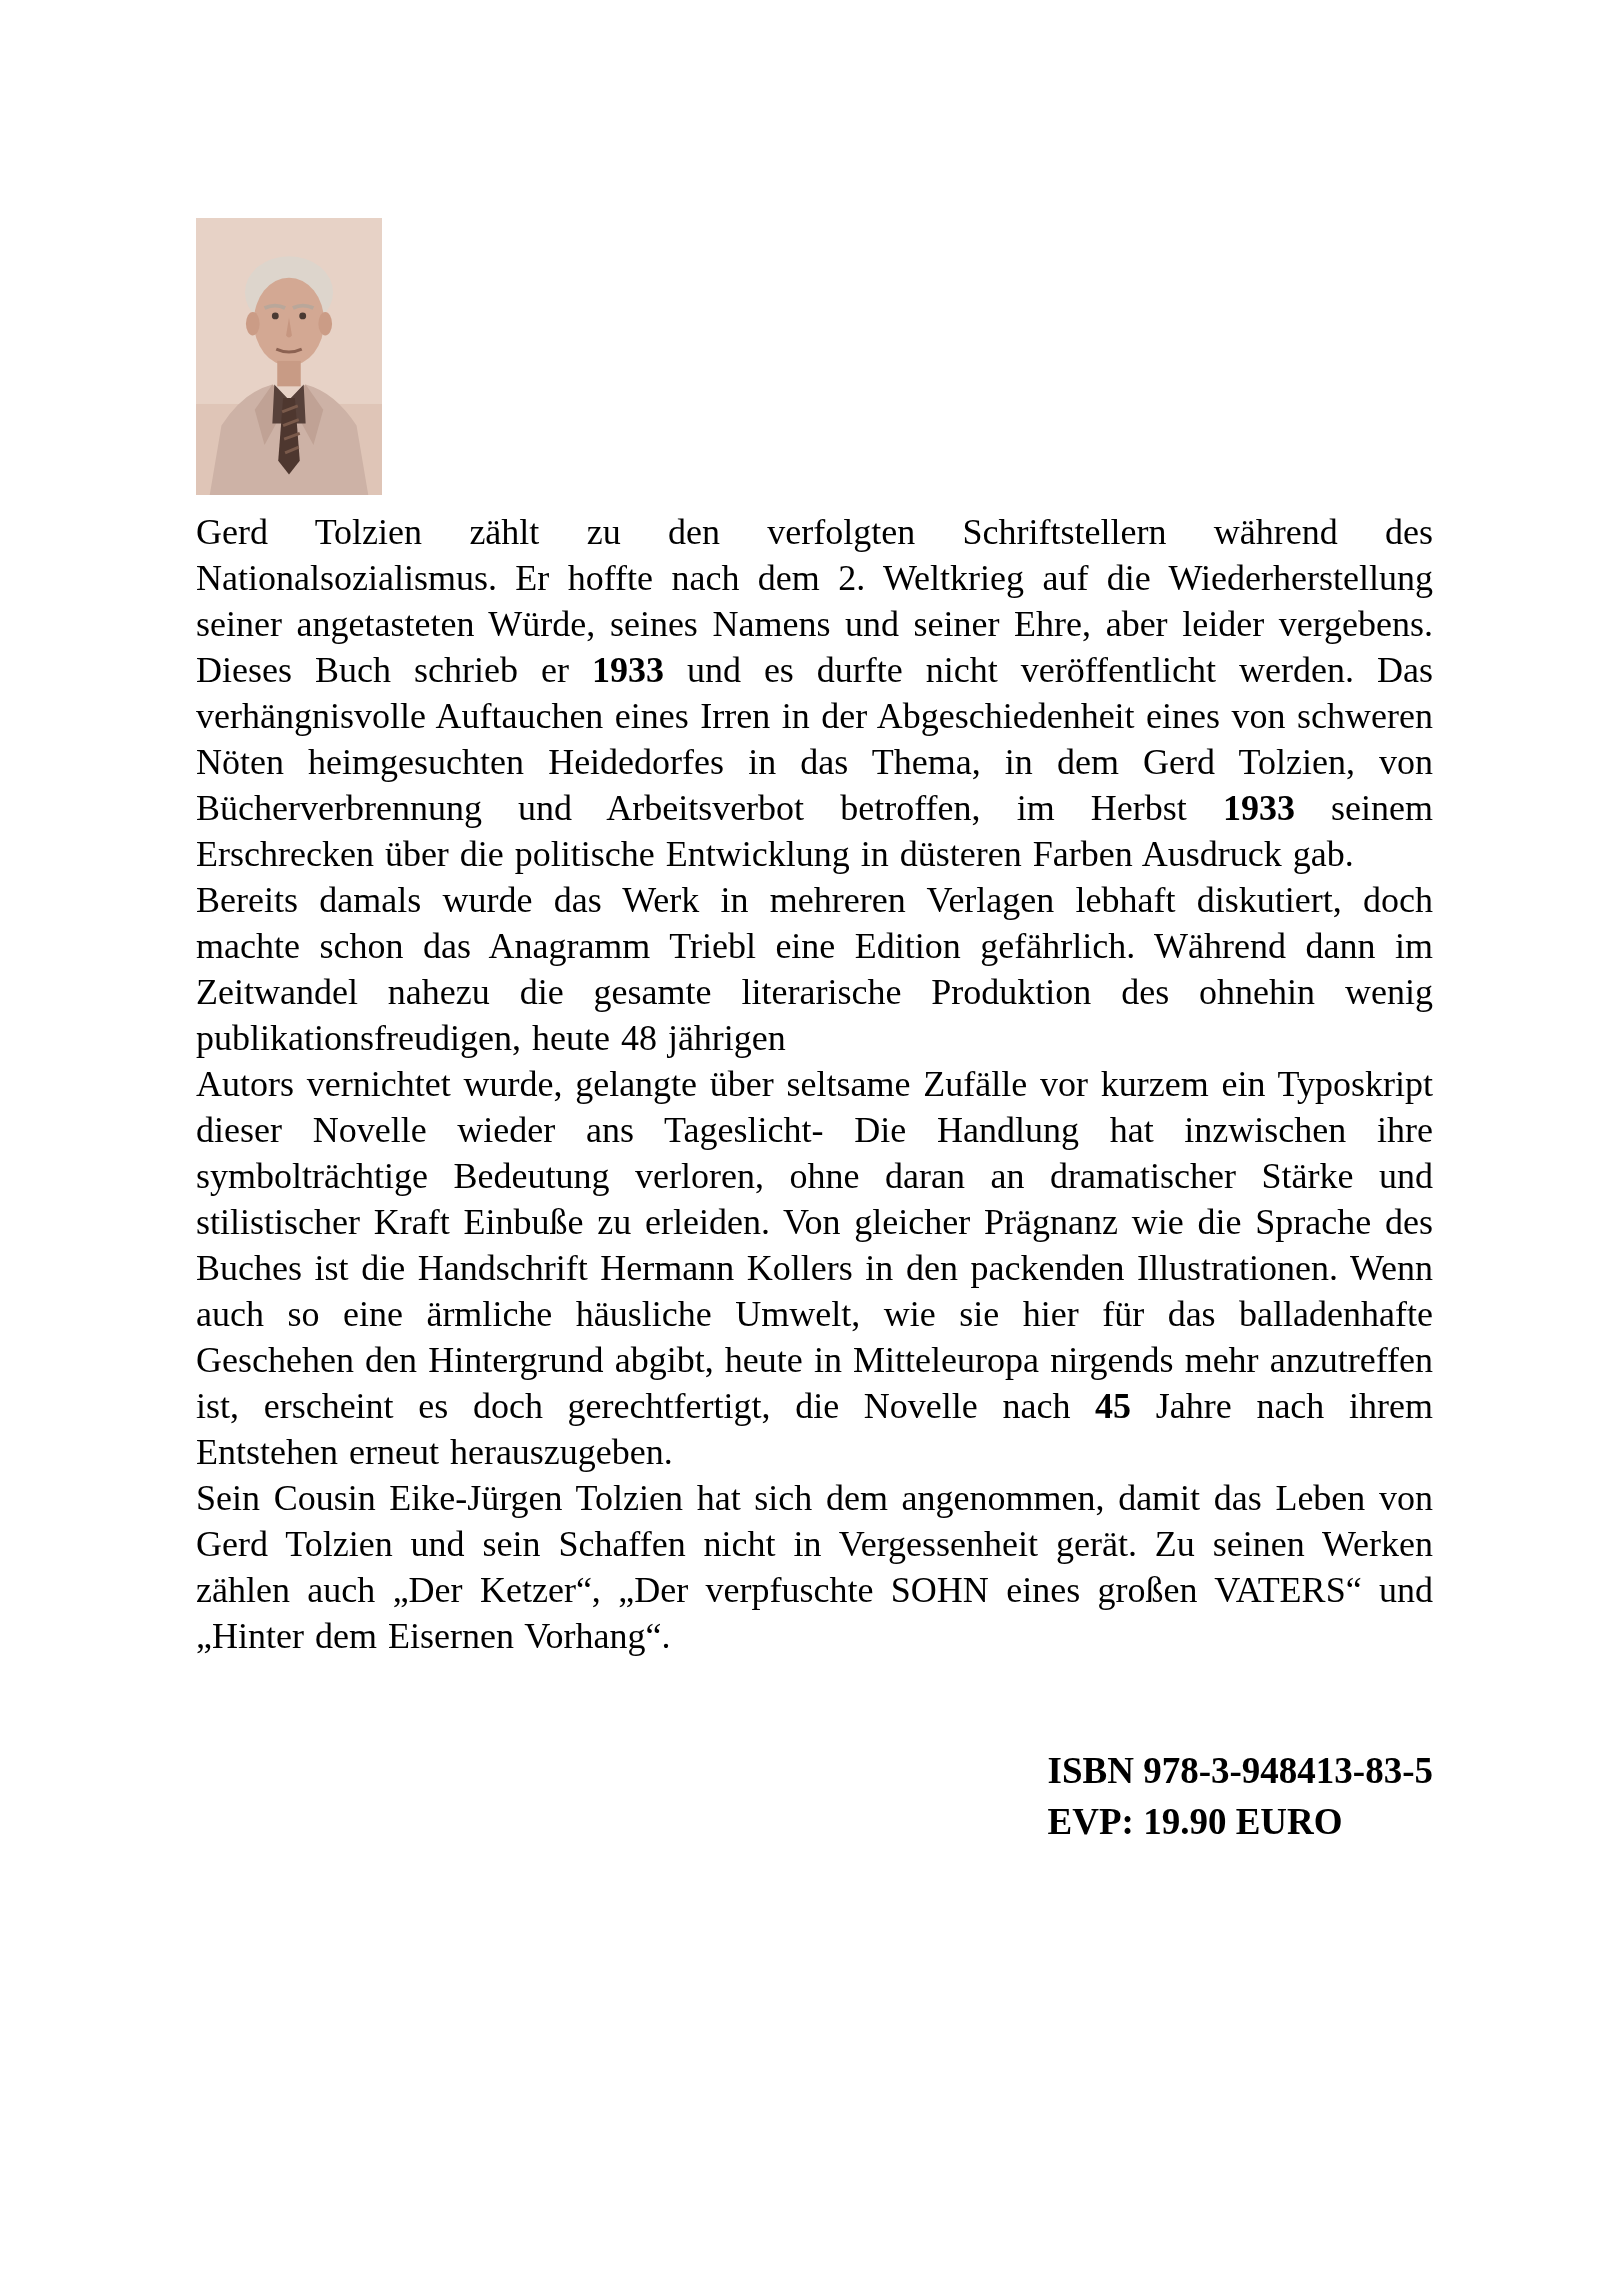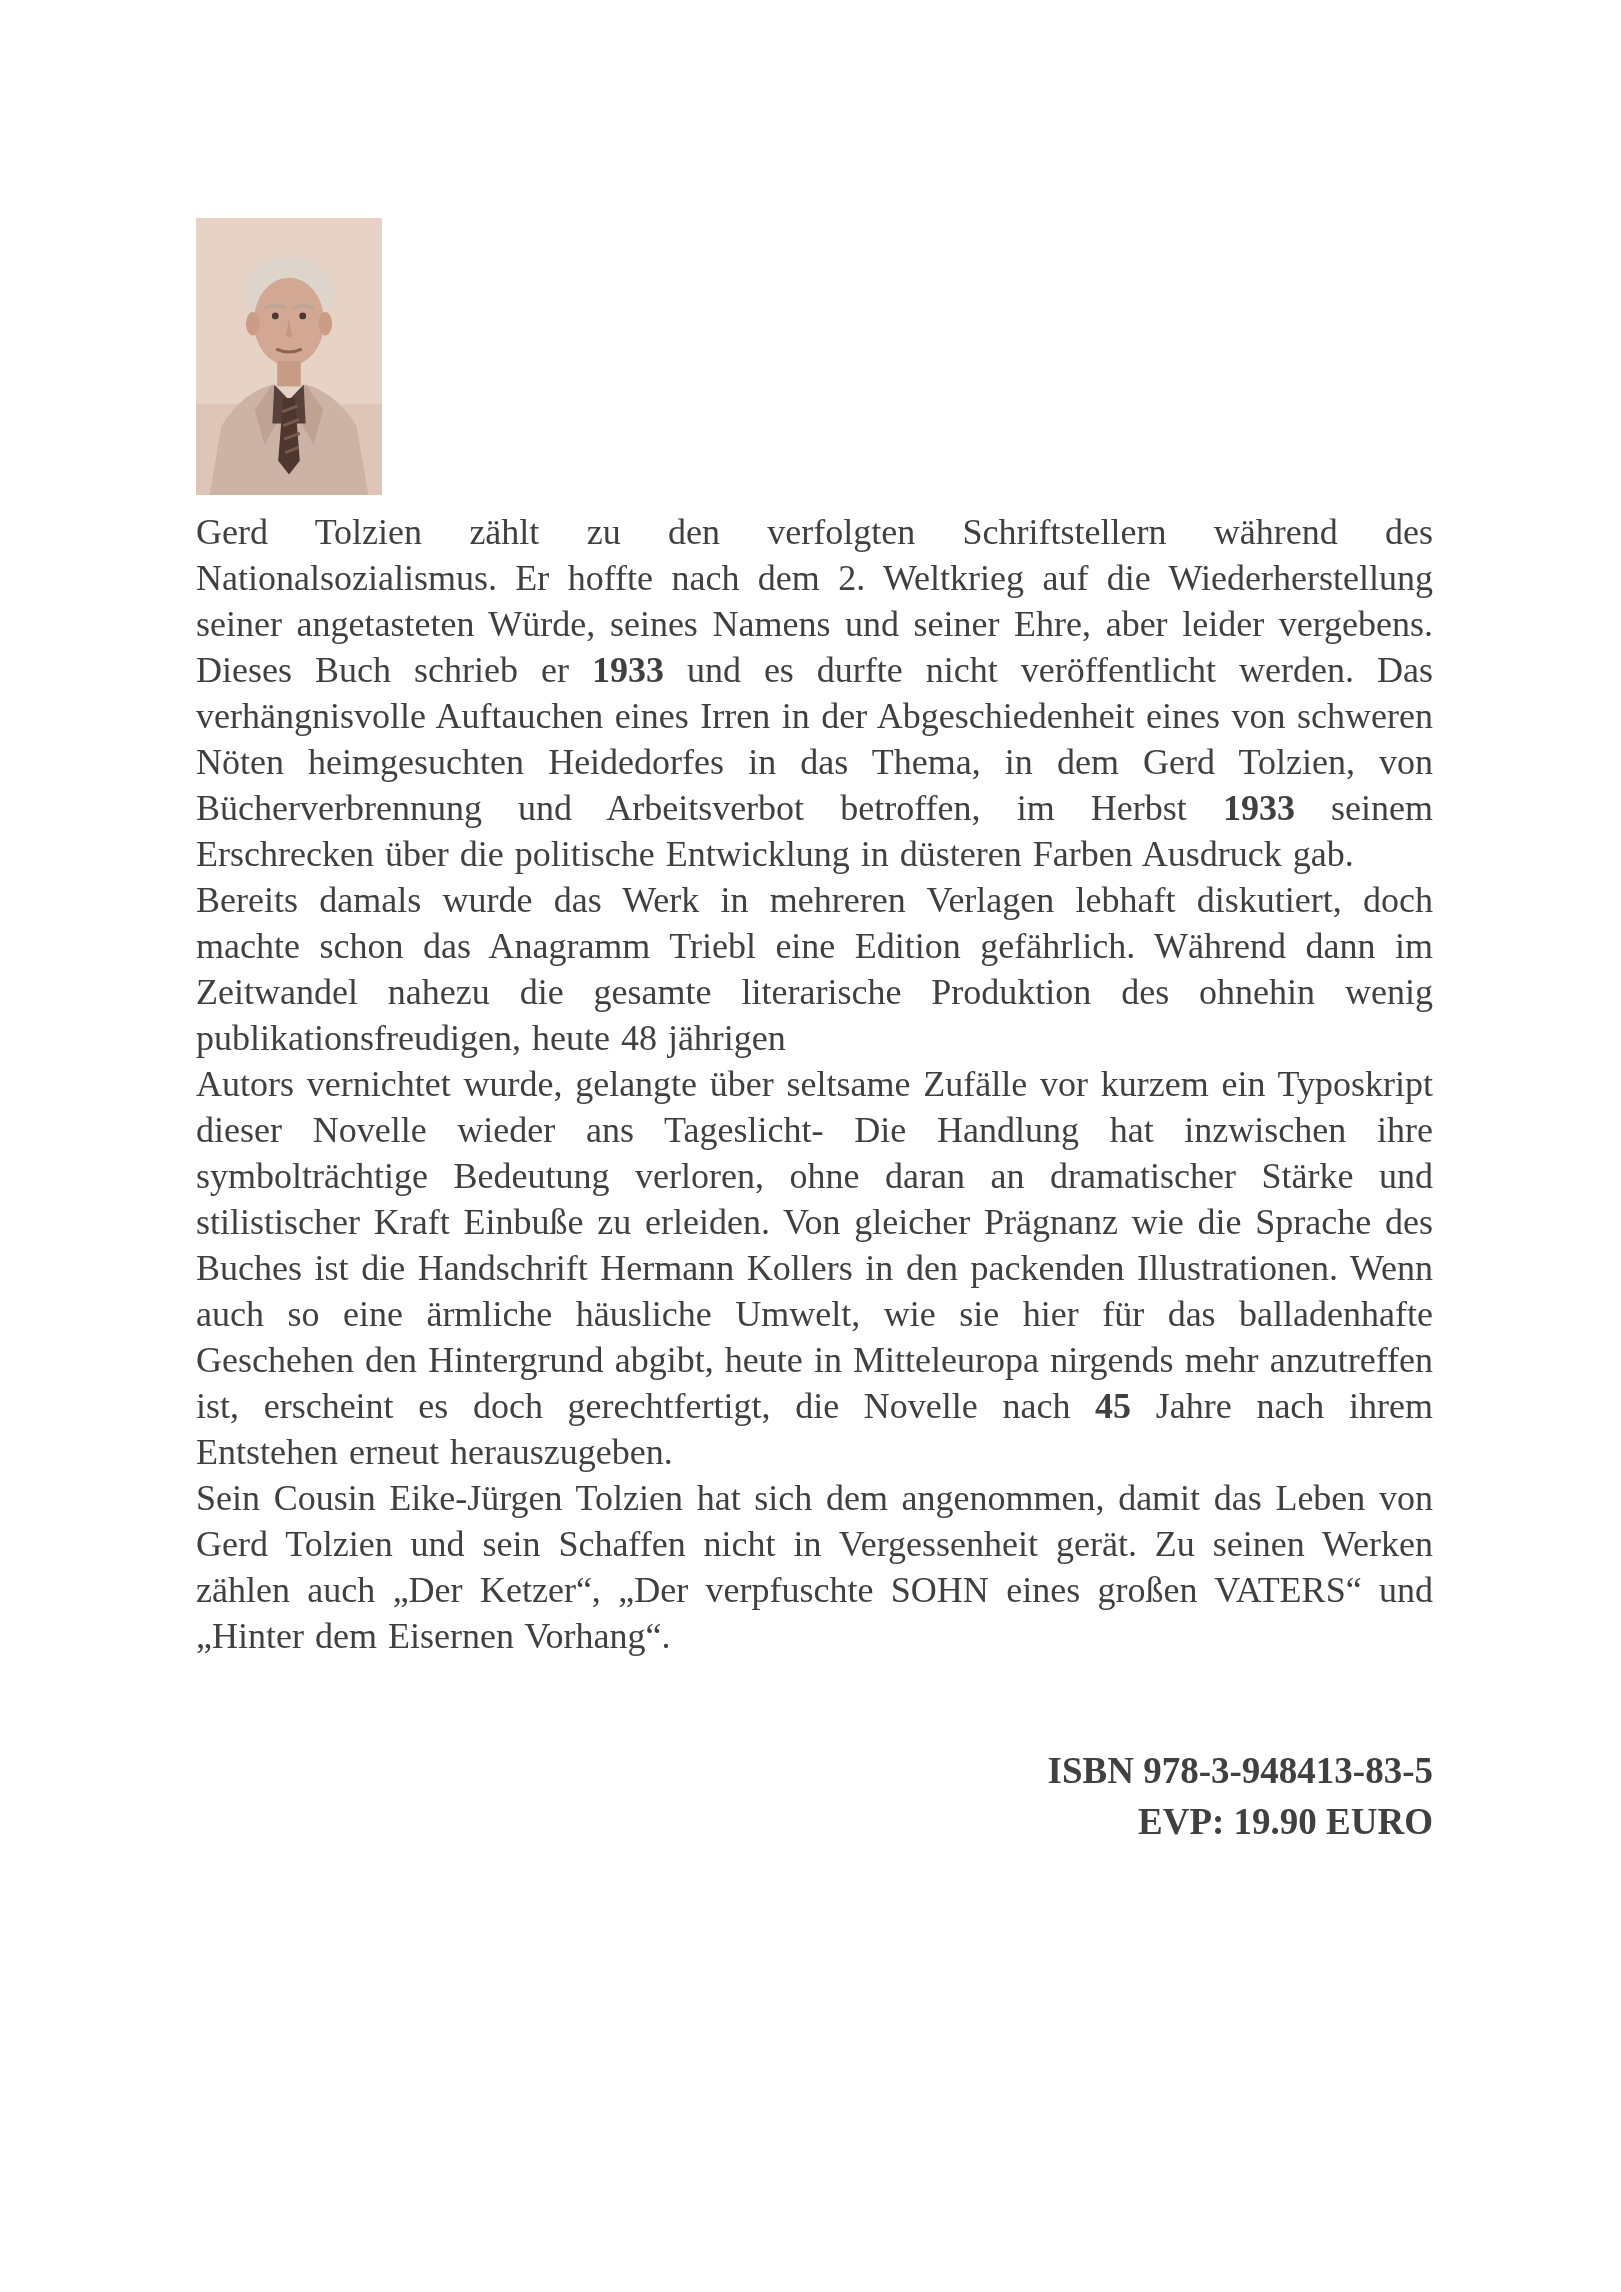--- a/index.html
+++ b/index.html
@@ -6,21 +6,21 @@
     margin: 0;
     padding: 0;
     background: #ffffff;
   }
   .page {
     position: relative;
     width: 1621px;
     height: 2293px;
     background: #ffffff;
     font-family: "Liberation Serif", "DejaVu Serif", serif;
-    color: #404040;
+    color: #000000;
     overflow: hidden;
   }
   .content {
     position: absolute;
     left: 196px;
     top: 218px;
     width: 1237px;
   }
   .photo {
     width: 186px;
@@ -40,21 +40,21 @@
   .footer {
     display: flex;
     justify-content: space-between;
     align-items: flex-start;
     margin-top: 86px;
     font-weight: bold;
     font-size: 37px;
     line-height: 51px;
   }
   .footer .left  { text-align: left; white-space: pre-wrap; }
-  .footer .right { text-align: right; }
+  .footer .right { }
 </style>
 </head>
 <body>
 
 <div class="page">
   <div class="content">
 
     <div class="photo">
       <svg width="186" height="277" viewBox="0 0 190 283">
         <rect x="0" y="0" width="190" height="283" fill="#e7d2c6"></rect>

